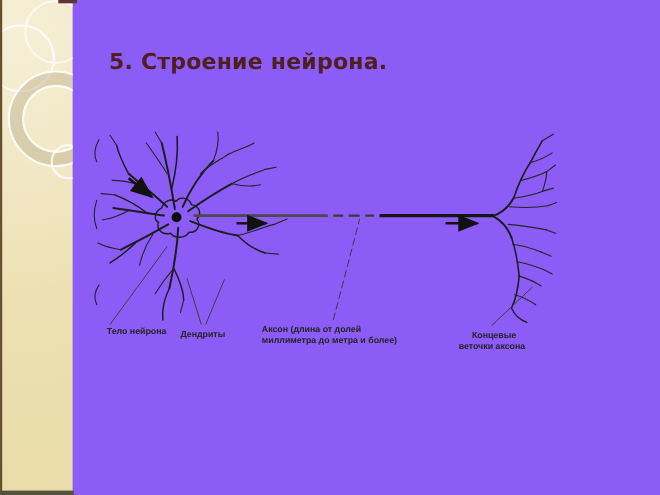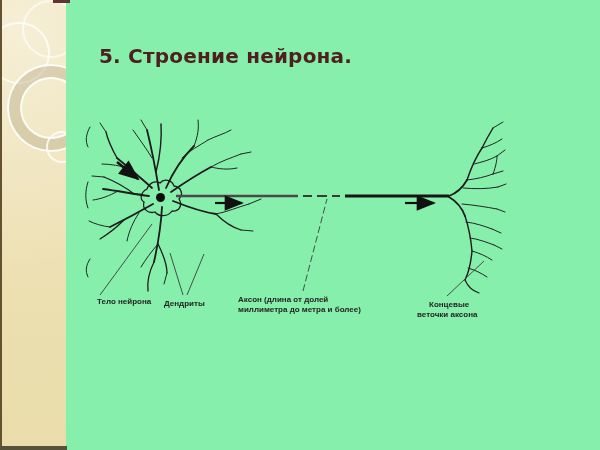--- a/index.html
+++ b/index.html
@@ -1,17 +1,17 @@
 <!DOCTYPE html>
 <html><head>
 <meta charset="utf-8">
 <style>
   html,body { margin:0; padding:0; background:#ffffff; }
   .slide {
-    position:relative; width:600px; height:450px; background:#86efac;
+    position:relative; width:600px; height:450px; background:#8b5cf6;
     font-family:"Liberation Sans", sans-serif; overflow:hidden;
   }
   
   .sidebar {
     position:absolute; left:0; top:0; width:66px; height:450px;
     background: radial-gradient(circle at 18px 30px, #f6efd6 0%, #f1e7c4 30%, #ecdfb0 62%, #eaddab 100%);
     overflow:hidden;
   }
   .ring { position:absolute; border-radius:50%; }
   .ring-thin-a {

